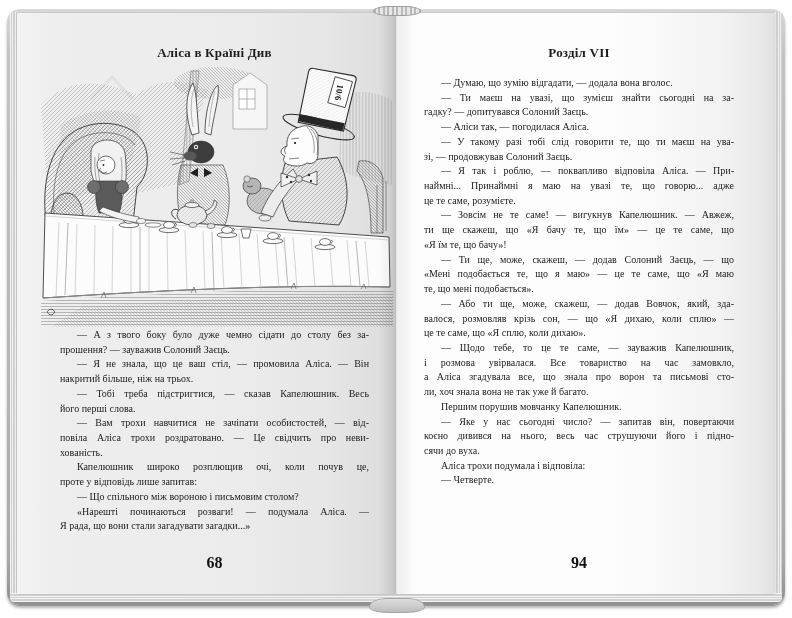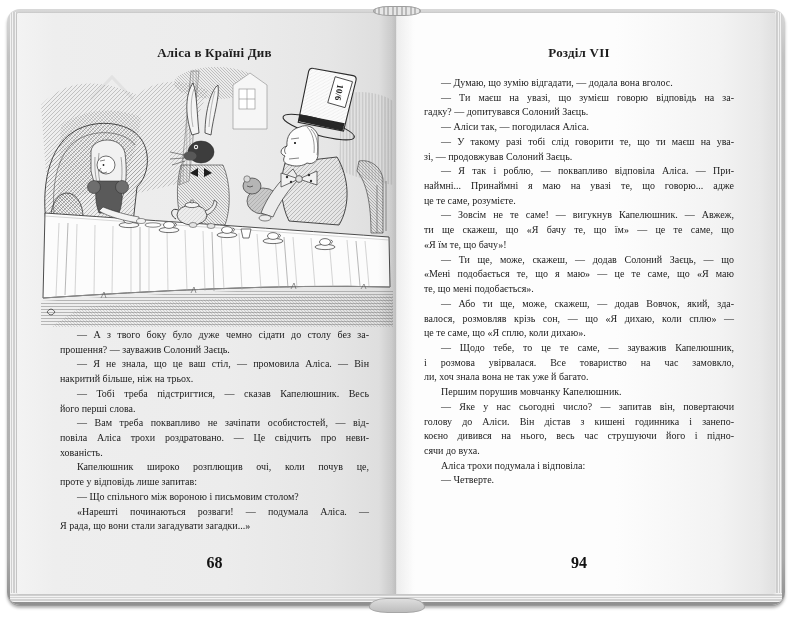--- a/index.html
+++ b/index.html
@@ -246,61 +246,61 @@
           </g>
         </svg>
 
         <div class="textblock" id="left-text">
             <div class="line first">— А з твого боку було дуже чемно сідати до столу без за-</div>
             <div class="line last">прошення? — зауважив Солоний Заєць.</div>
             <div class="line first">— Я не знала, що це ваш стіл, — промовила Аліса. — Він</div>
             <div class="line last">накритий більше, ніж на трьох.</div>
             <div class="line first">— Тобі треба підстригтися, — сказав Капелюшник. Весь</div>
             <div class="line last">його перші слова.</div>
-            <div class="line first">— Вам треба поквапливо не зачіпати особистостей, — від-</div>
+            <div class="line first">— Вам трохи навчитися не зачіпати особистостей, — від-</div>
             <div class="line">повіла Аліса трохи роздратовано. — Це свідчить про неви-</div>
             <div class="line last">хованість.</div>
             <div class="line first">Капелюшник широко розплющив очі, коли почув це,</div>
             <div class="line last">проте у відповідь лише запитав:</div>
             <div class="line first last">— Що спільного між вороною і письмовим столом?</div>
             <div class="line first">«Нарешті починаються розваги! — подумала Аліса. —</div>
             <div class="line last">Я рада, що вони стали загадувати загадки...»</div>
           </div>
 
         <div class="pagenum">68</div>
       </div>
 
       <div class="page page-right">
         <div class="running-header">Розділ VII</div>
 
         <div class="textblock" id="right-text">
             <div class="line first last">— Думаю, що зумію відгадати, — додала вона вголос.</div>
-            <div class="line first">— Ти маєш на увазі, що зумієш говорю відповідь на за-</div>
+            <div class="line first">— Ти маєш на увазі, що зумієш знайти сьогодні на за-</div>
             <div class="line last">гадку? — допитувався Солоний Заєць.</div>
             <div class="line first last">— Аліси так, — погодилася Аліса.</div>
             <div class="line first">— У такому разі тобі слід говорити те, що ти маєш на ува-</div>
             <div class="line last">зі, — продовжував Солоний Заєць.</div>
             <div class="line first">— Я так і роблю, — поквапливо відповіла Аліса. — При-</div>
             <div class="line">наймні... Принаймні я маю на увазі те, що говорю... адже</div>
             <div class="line last">це те саме, розумієте.</div>
             <div class="line first">— Зовсім не те саме! — вигукнув Капелюшник. — Авжеж,</div>
             <div class="line">ти ще скажеш, що «Я бачу те, що їм» — це те саме, що</div>
             <div class="line last">«Я їм те, що бачу»!</div>
             <div class="line first">— Ти ще, може, скажеш, — додав Солоний Заєць, — що</div>
             <div class="line">«Мені подобається те, що я маю» — це те саме, що «Я маю</div>
             <div class="line last">те, що мені подобається».</div>
             <div class="line first">— Або ти ще, може, скажеш, — додав Вовчок, який, зда-</div>
             <div class="line">валося, розмовляв крізь сон, — що «Я дихаю, коли сплю» —</div>
             <div class="line last">це те саме, що «Я сплю, коли дихаю».</div>
             <div class="line first">— Щодо тебе, то це те саме, — зауважив Капелюшник,</div>
             <div class="line">і розмова увірвалася. Все товариство на час замовкло,</div>
+            <div class="line">а Аліса згадувала все, що знала про ворон та письмові сто-</div>
             <div class="line last">ли, хоч знала вона не так уже й багато.</div>
             <div class="line first last">Першим порушив мовчанку Капелюшник.</div>
             <div class="line first">— Яке у нас сьогодні число? — запитав він, повертаючи</div>
-            <div class="line">голову до Аліси. Він дістав з кишені годинника і занепо-</div>
             <div class="line">коєно дивився на нього, весь час струшуючи його і підно-</div>
             <div class="line last">сячи до вуха.</div>
             <div class="line first last">Аліса трохи подумала і відповіла:</div>
             <div class="line first last">— Четверте.</div>
           </div>
 
         <div class="pagenum">94</div>
       </div>
 
       <div class="gutter"></div>

